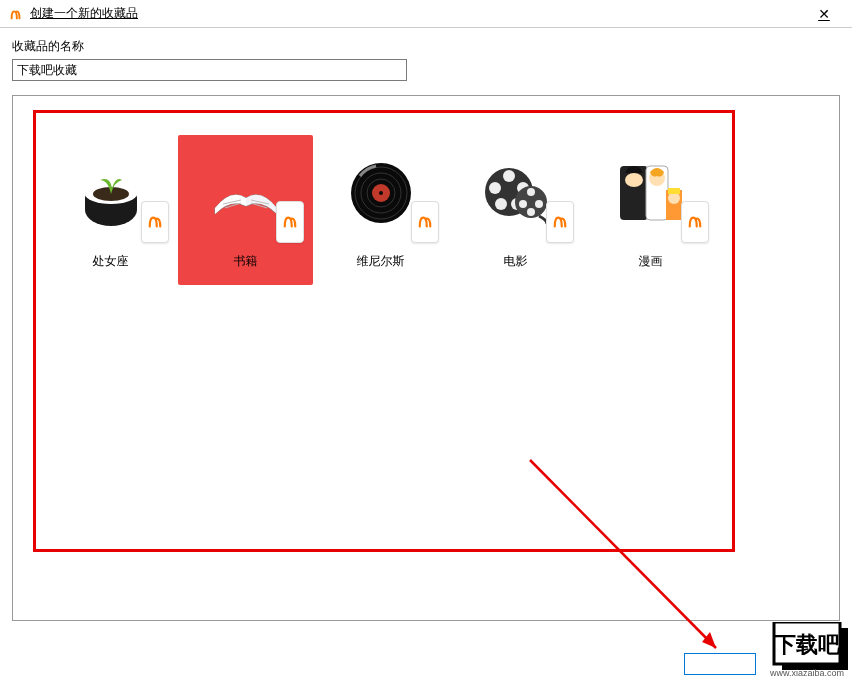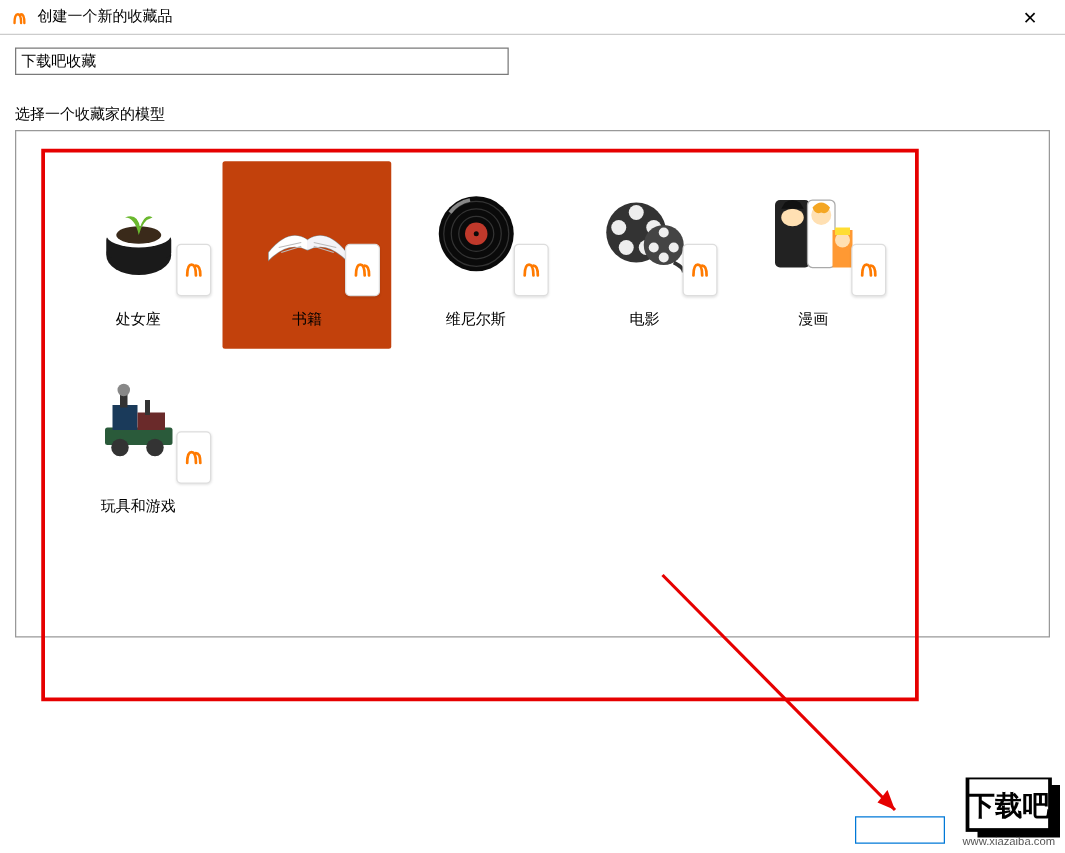--- a/index.html
+++ b/index.html
@@ -1,29 +1,29 @@
 <!DOCTYPE html>
 <html><head>
 <meta charset="utf-8">
 <style>
 * { box-sizing: border-box; margin: 0; padding: 0; }
 body { font-family: "Microsoft YaHei", sans-serif; font-size: 12px; background: #fff; width: 852px; height: 682px; position: relative; }
-.titlebar { height: 28px; border-bottom: 1px solid #ccc; display: flex; align-items: center; padding: 0 8px; background: #fff; }
+.titlebar { height: 28px; border-bottom: 1px solid #ccc; display: flex; align-items: center; padding: 0 8px; background: #fff; text-decoration: underline; }
 .app-icon { width: 16px; height: 16px; margin-right: 6px; display: flex; align-items: center; justify-content: center; }
 .app-icon svg { width: 14px; height: 14px; }
 .title-text { flex: 1; font-size: 12px; }
 .close-btn { width: 40px; height: 28px; display: flex; align-items: center; justify-content: center; cursor: pointer; font-size: 14px; font-family: Arial; }
 .content { padding: 10px 12px; }
 .label { font-size: 12px; margin-bottom: 4px; display: block; }
-.name-input { width: 395px; height: 22px; border: 1px solid #7a7a7a; padding: 2px 4px; font-size: 12px; margin-bottom: 23px; font-family: inherit; }
-.model-area { border: 1px solid #999; height: 406px; margin-top: 4px; position: relative; padding: 16px 20px; }
+.name-input { width: 395px; height: 22px; border: 1px solid #7a7a7a; padding: 2px 4px; font-size: 12px; margin-bottom: 10px; font-family: inherit; }
+.model-area { border: 1px solid #999; height: 526px; margin-top: 4px; position: relative; padding: 31px 20px; }
 .highlight-box { position: absolute; top: 14px; left: 20px; width: 702px; height: 442px; border: 3px solid #e60000; pointer-events: none; }
 .grid { display: grid; grid-template-columns: repeat(5, 135px); grid-auto-rows: 150px; gap: 0; padding: 8px 0 0 10px; }
 .model-item { display: flex; flex-direction: column; align-items: center; justify-content: flex-start; cursor: pointer; padding-top: 12px; border-radius: 2px; }
-.model-item.selected { background: #c2410c; }
+.model-item.selected { background: #ef4444; }
 .model-thumb { width: 100px; height: 92px; position: relative; display: flex; align-items: center; justify-content: center; }
 .thumb-svg { width: 70px; height: 70px; }
 .badge { position: absolute; bottom: -4px; right: -8px; width: 28px; height: 42px; background: #fff; border: 1px solid #ddd; border-radius: 4px; display: flex; align-items: center; justify-content: center; box-shadow: 0 1px 2px rgba(0,0,0,0.1); }
 .badge svg { width: 14px; height: 14px; }
 .model-label { margin-top: 14px; font-size: 12px; text-align: center; }
 .ok-btn { position: absolute; bottom: 7px; right: 96px; width: 72px; height: 22px; border: 1px solid #0078d7; background: #fff; cursor: pointer; }
 .arrow-svg { position: absolute; pointer-events:none; top: 450px; left: 520px; width: 240px; height: 220px; }
 .watermark { position: absolute; bottom: 0; right: 0; width: 140px; height: 60px; }
 </style>
 </head>
@@ -33,22 +33,22 @@
   <span class="app-icon">
     <svg viewBox="0 0 16 16">
         <path d="M3 13 Q3 5 6 5 Q9 5 9 13 M9 5 Q12 5 12 13" stroke="#ff7a00" stroke-width="2.2" fill="none" stroke-linecap="round"></path>
       </svg>
   </span>
   <span class="title-text">创建一个新的收藏品</span>
   <div class="close-btn">✕</div>
 </div>
 
 <div class="content">
+  <label class="label">收藏品的名称</label>
   <input class="name-input" type="text" value="下载吧收藏" style="">
-  <label class="label">选择一个收藏家的模型</label>
   <div class="model-area">
     <div class="grid" id="model-grid">
         <div class="model-item">
           <div class="model-thumb">
             <svg class="thumb-svg" viewBox="0 0 70 70">
               <use href="#ic-plant"></use>
             </svg>
             <div class="badge">
               <svg viewBox="0 0 16 16">
                 <use href="#ic-n"></use>
@@ -101,33 +101,20 @@
             <svg class="thumb-svg" viewBox="0 0 70 70">
               <use href="#ic-comics"></use>
             </svg>
             <div class="badge">
               <svg viewBox="0 0 16 16">
                 <use href="#ic-n"></use>
               </svg>
             </div>
           </div>
           <div class="model-label">漫画</div>
-        </div>
-        <div class="model-item">
-          <div class="model-thumb">
-            <svg class="thumb-svg" viewBox="0 0 70 70">
-              <use href="#ic-toy"></use>
-            </svg>
-            <div class="badge">
-              <svg viewBox="0 0 16 16">
-                <use href="#ic-n"></use>
-              </svg>
-            </div>
-          </div>
-          <div class="model-label">玩具和游戏</div>
         </div>
       </div>
     <div class="highlight-box"></div>
   </div>
 </div>
 
 <button class="ok-btn"></button>
 
 <svg class="arrow-svg" viewBox="0 0 240 220">
   <line x1="10" y1="10" x2="196" y2="198" stroke="#e60000" stroke-width="2.5"></line>

